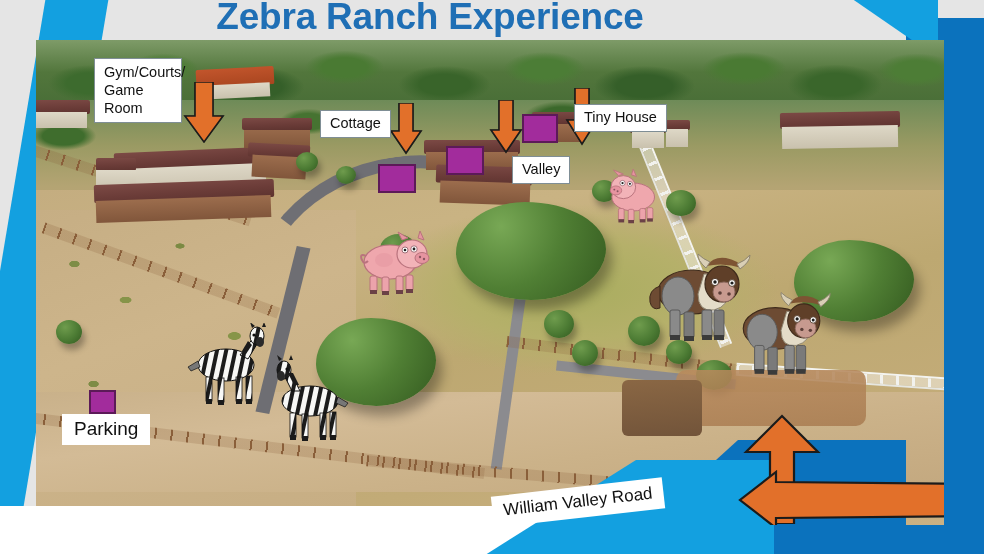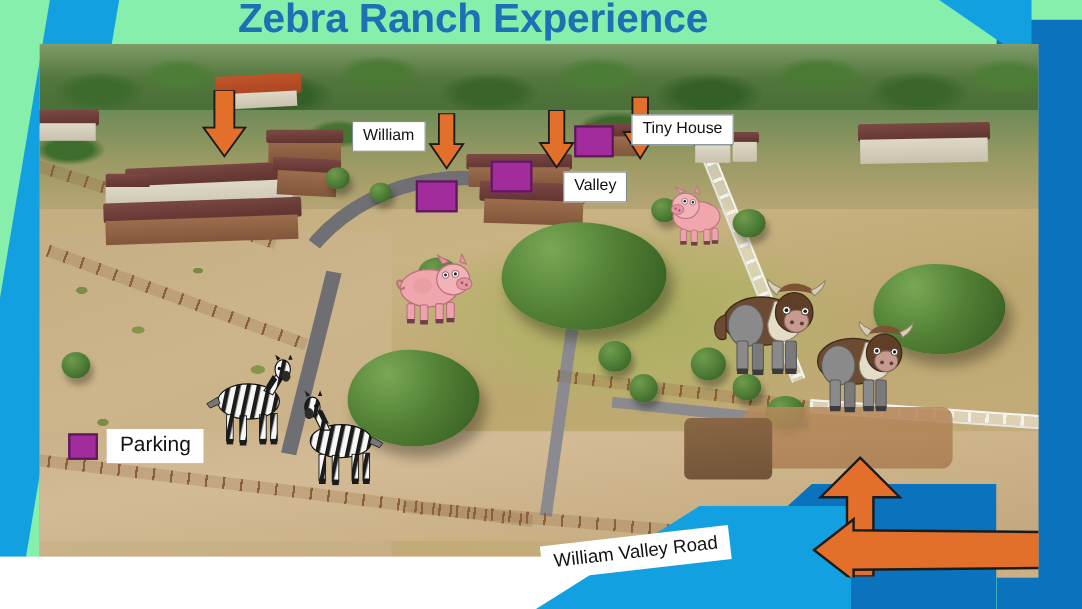--- a/index.html
+++ b/index.html
@@ -6,21 +6,21 @@
   * { box-sizing: border-box; margin: 0; padding: 0; }
   html, body {
     width: 984px; height: 554px;
     overflow: hidden;
     background: #ffffff;
     font-family: "Liberation Sans", sans-serif;
   }
   #slide {
     position: relative;
     width: 984px; height: 554px;
-    background: #86efac;
+    background: #e5e5e5;
     overflow: hidden;
   }
 
   
   .deco { position: absolute; pointer-events: none; }
 
   .deco-left-light {
     left: -40px; top: -10px;
     width: 150px; height: 520px;
     background: #13A0E0;
@@ -235,21 +235,21 @@
     white-space: pre-line;
     box-shadow: 0 0 0 0 transparent;
   }
   .callout.two-line { line-height: 18px; }
 
   
   #legend {
     position: absolute;
     left: 62px; top: 390px;
     z-index: 8;
-    display: flex; align-items: center;
+    display: flex; align-items: center; flex-direction: column;
   }
   #legend .swatch {
     width: 27px; height: 24px;
     background: #A22C9C;
     border: 2px solid #5C1A58;
     margin-right: 8px;
   }
   #legend .lbl {
     background: #ffffff;
     color: #111;
@@ -535,22 +535,24 @@
   <svg class="arrow-down" style="left:389px; top:103px;" width="34" height="52" viewBox="0 0 34 52">
     <path d="M10 0 L24 0 L24 28 L32 28 L17 50 L2 28 L10 28 Z" fill="#E2702A" stroke="#1b1b1b" stroke-width="1.6"></path>
   </svg>
   <svg class="arrow-down" style="left:489px; top:100px;" width="34" height="54" viewBox="0 0 34 54">
     <path d="M10 0 L24 0 L24 30 L32 30 L17 52 L2 30 L10 30 Z" fill="#E2702A" stroke="#1b1b1b" stroke-width="1.6"></path>
   </svg>
   <svg class="arrow-down" style="left:565px; top:88px;" width="34" height="58" viewBox="0 0 34 58">
     <path d="M10 0 L24 0 L24 32 L32 32 L17 56 L2 32 L10 32 Z" fill="#E2702A" stroke="#1b1b1b" stroke-width="1.6"></path>
   </svg>
 
-
-  <div class="callout" style="left:320px; top:110px;">William</div>
+  <div class="callout two-line" style="left:94px; top:58px; width:88px;">Gym/Courts/
+Game Room</div>
+
+  <div class="callout" style="left:320px; top:110px;">Cottage</div>
 
   <div class="callout" style="left:574px; top:104px;">Tiny House</div>
 
   <div class="callout" style="left:512px; top:156px;">Valley</div>
 
   <div id="legend">
     <div class="swatch"></div>
     <div class="lbl">Parking</div>
   </div>
 

